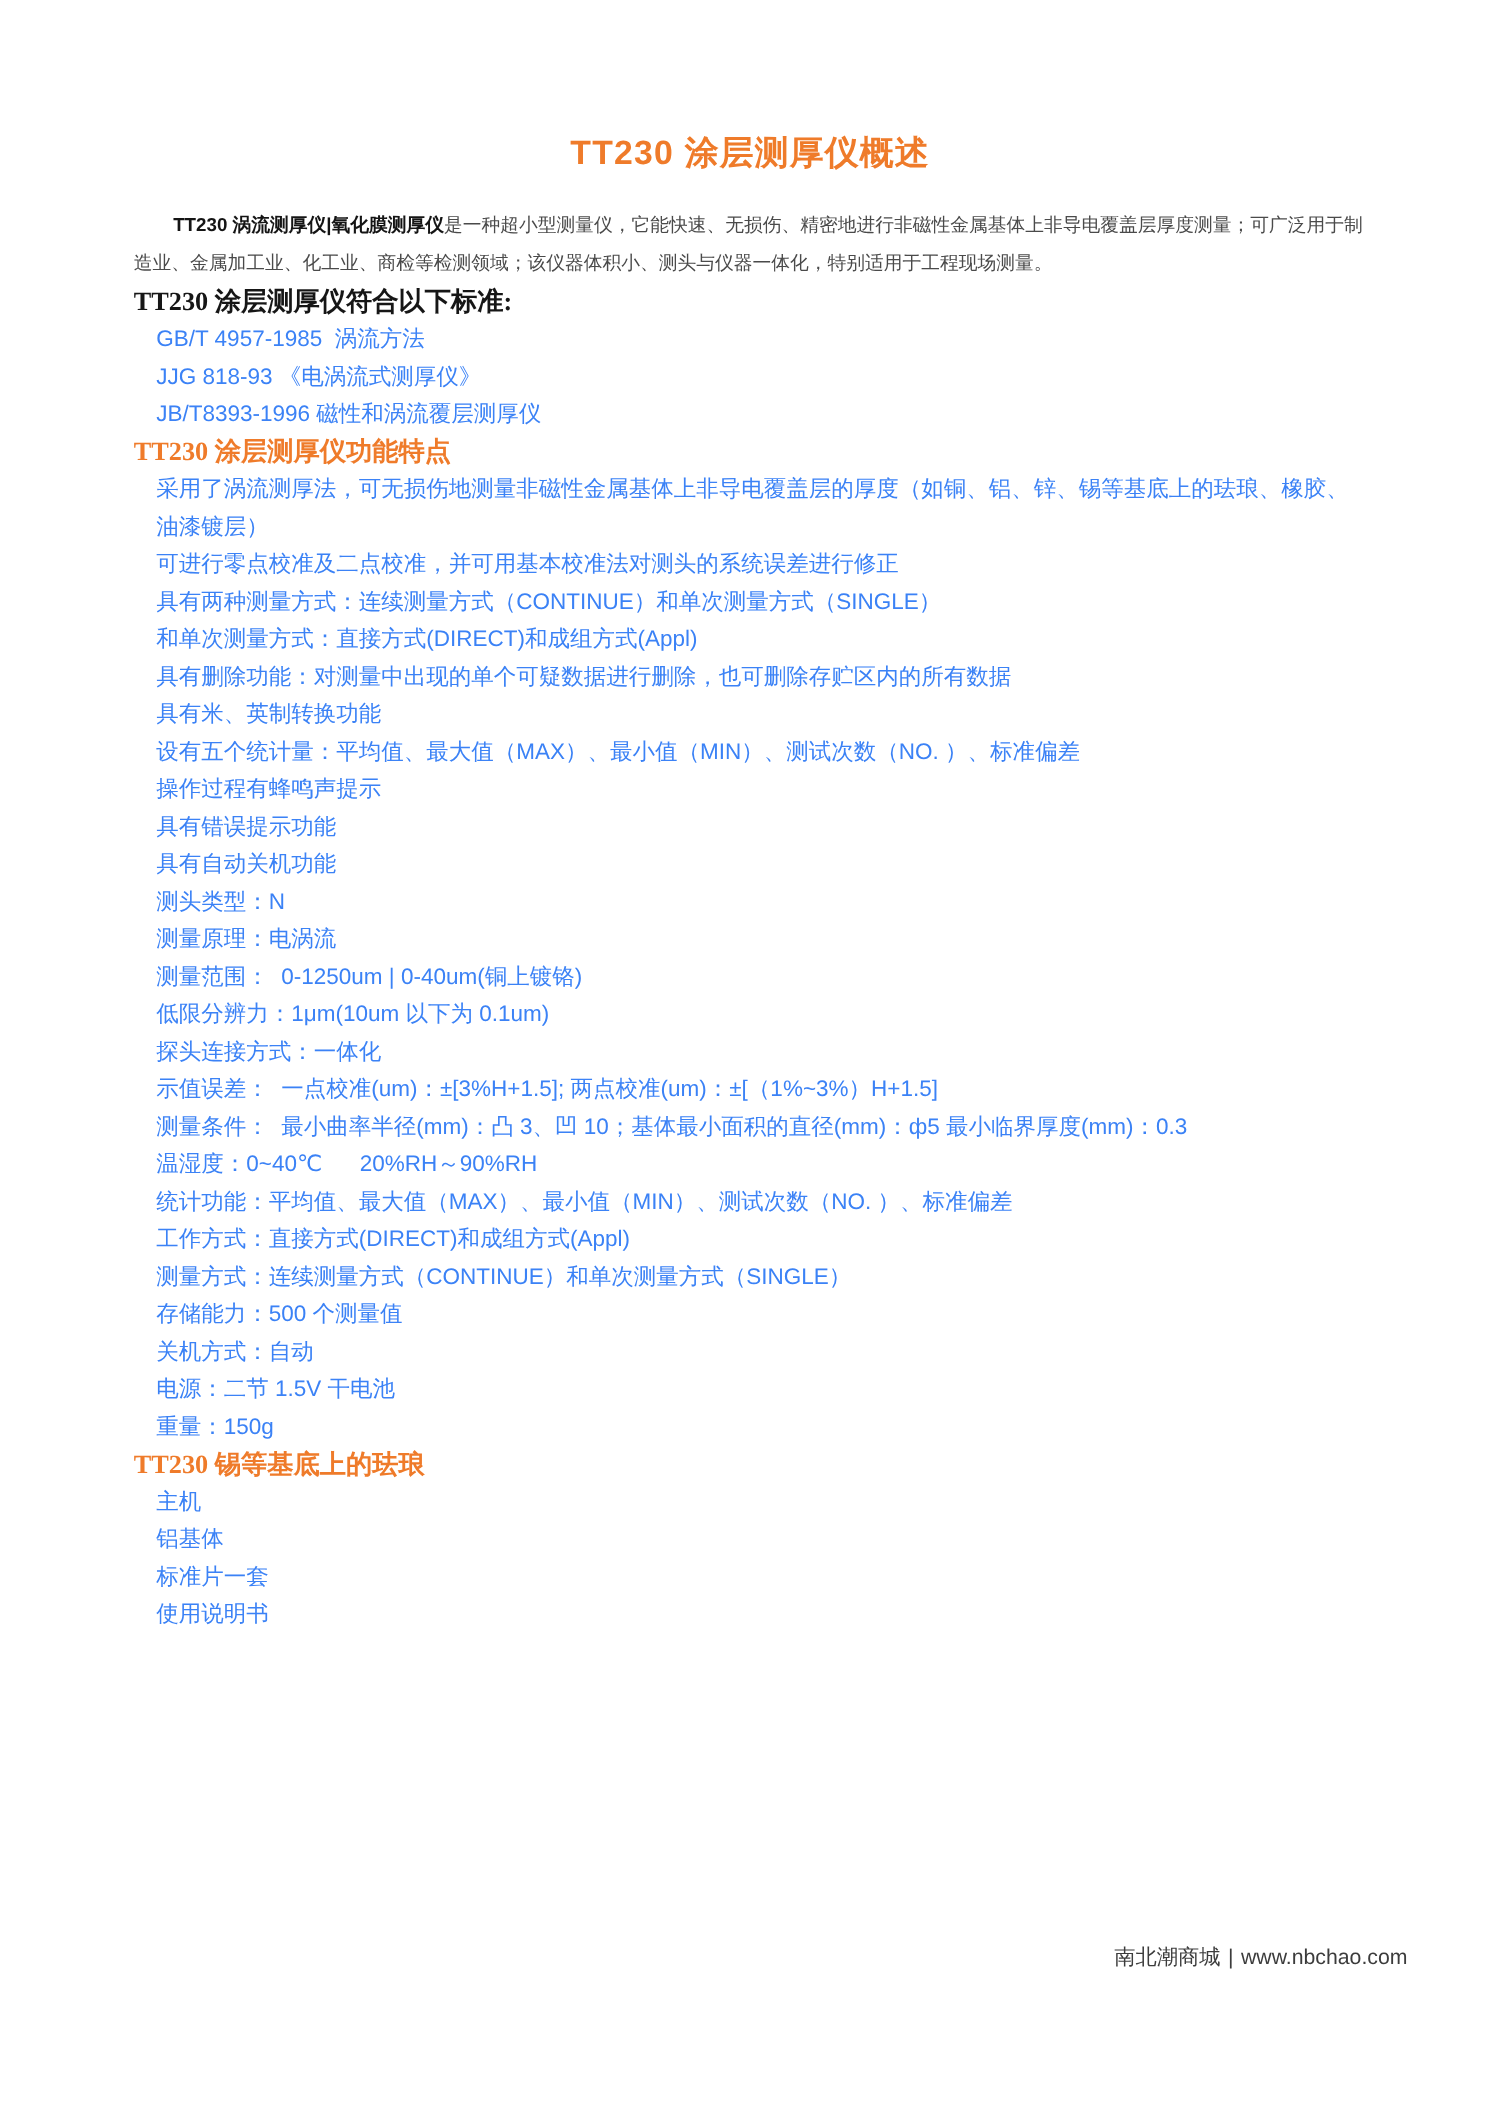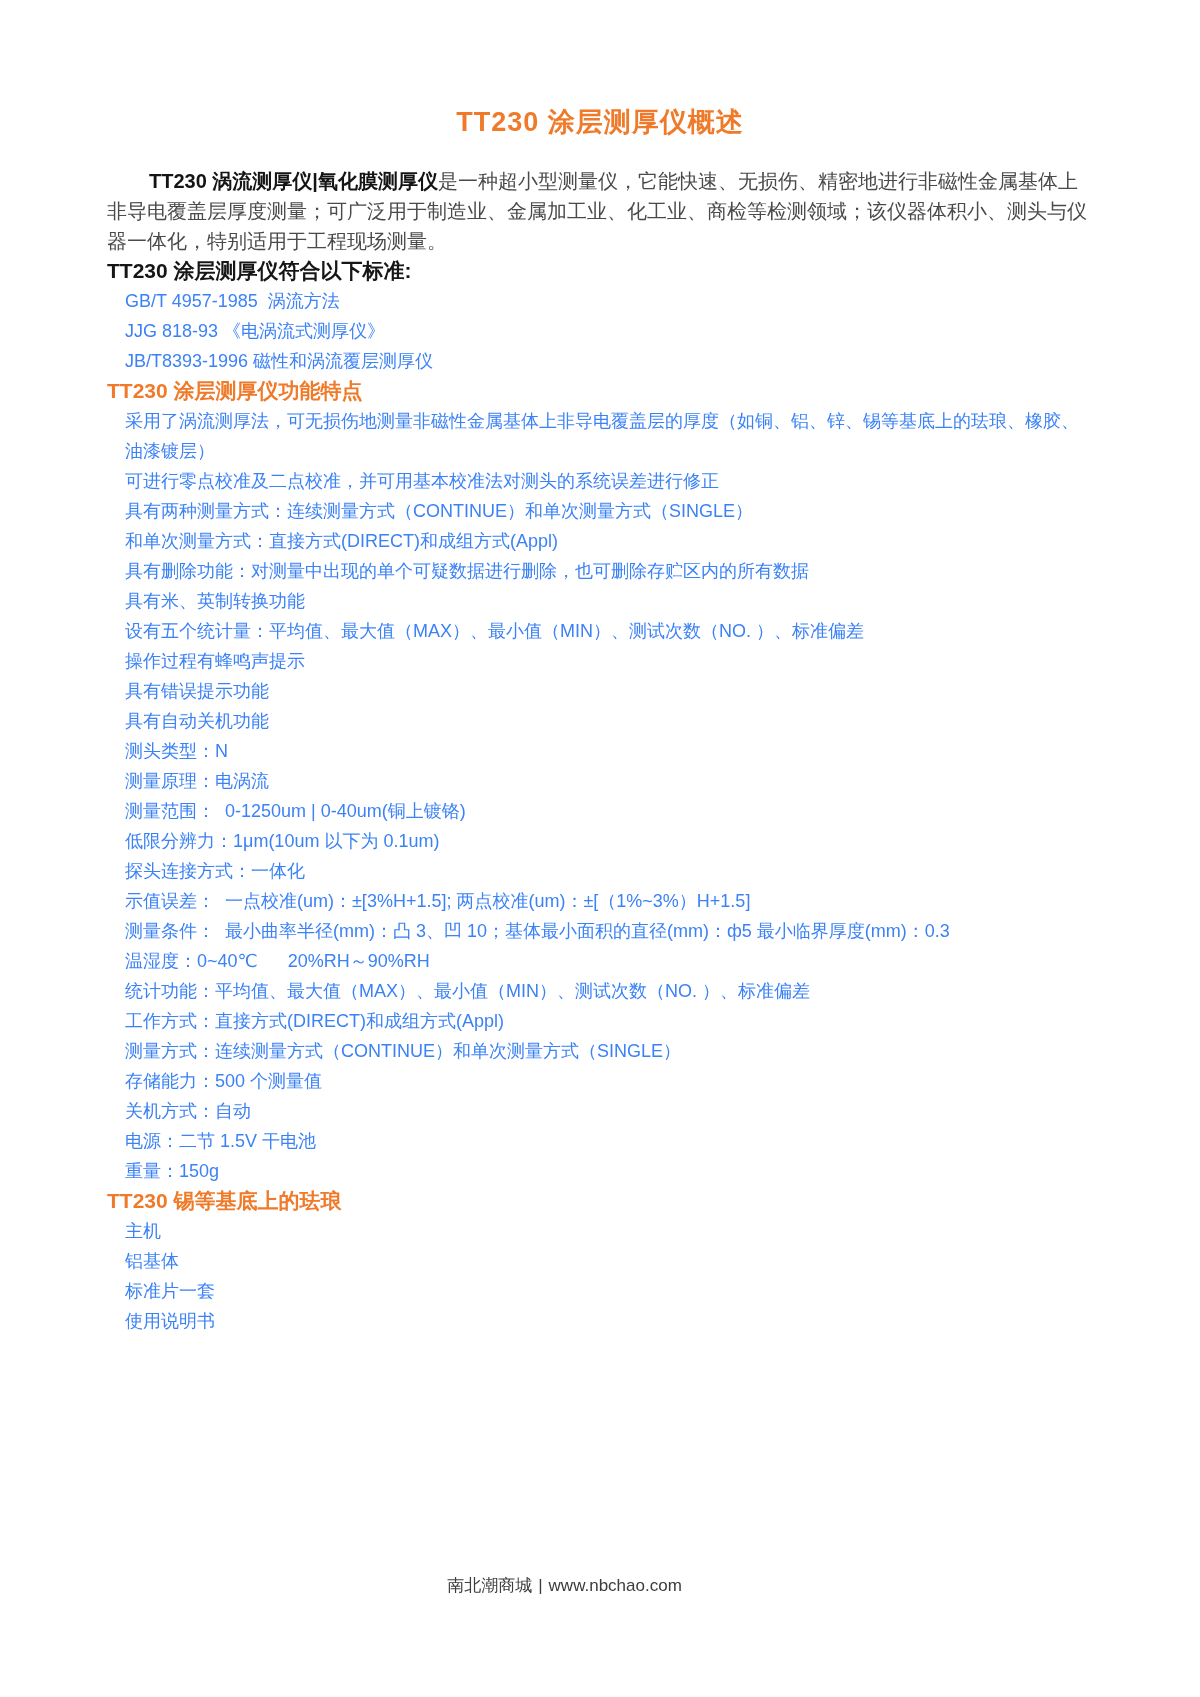--- a/index.html
+++ b/index.html
@@ -19,58 +19,58 @@
   }
   .doc-title {
     text-align: center;
     font-size: 27px;
     font-weight: bold;
     color: #ef7b2a;
     margin-bottom: 26px;
     letter-spacing: 1px;
   }
   .intro {
-    font-size: 20px;
+    font-size: 15px;
     line-height: 30px;
     text-indent: 2.1em;
     color: #4a4a4a;
     white-space: pre-wrap;
   }
   .intro .lead {
     font-weight: bold;
     color: #141414;
   }
   .sec-heading {
     font-size: 21px;
     line-height: 30px;
     font-weight: bold;
     color: #161616;
     white-space: pre-wrap;
+    font-family: Liberation Serif, serif;
   }
   .sec-heading.orange {
     color: #ef7b2a;
   }
   .item-list {
     padding-left: 18px;
   }
   .li {
     font-size: 18px;
     line-height: 30px;
     color: #3b82f6;
     white-space: pre-wrap;
   }
   .footer {
     position: absolute;
     top: 1554px;
     left: 0;
     width: 1129px;
-    text-align: center;
+    text-align: right;
     font-size: 17px;
     color: #3c3c3c;
-    margin-top: 20px;
   }
   .footer span { padding: 0 3px; }
 </style>
 </head>
 <body>
 
 <div class="page">
 
   <h1 class="doc-title">TT230 涂层测厚仪概述</h1>
 

